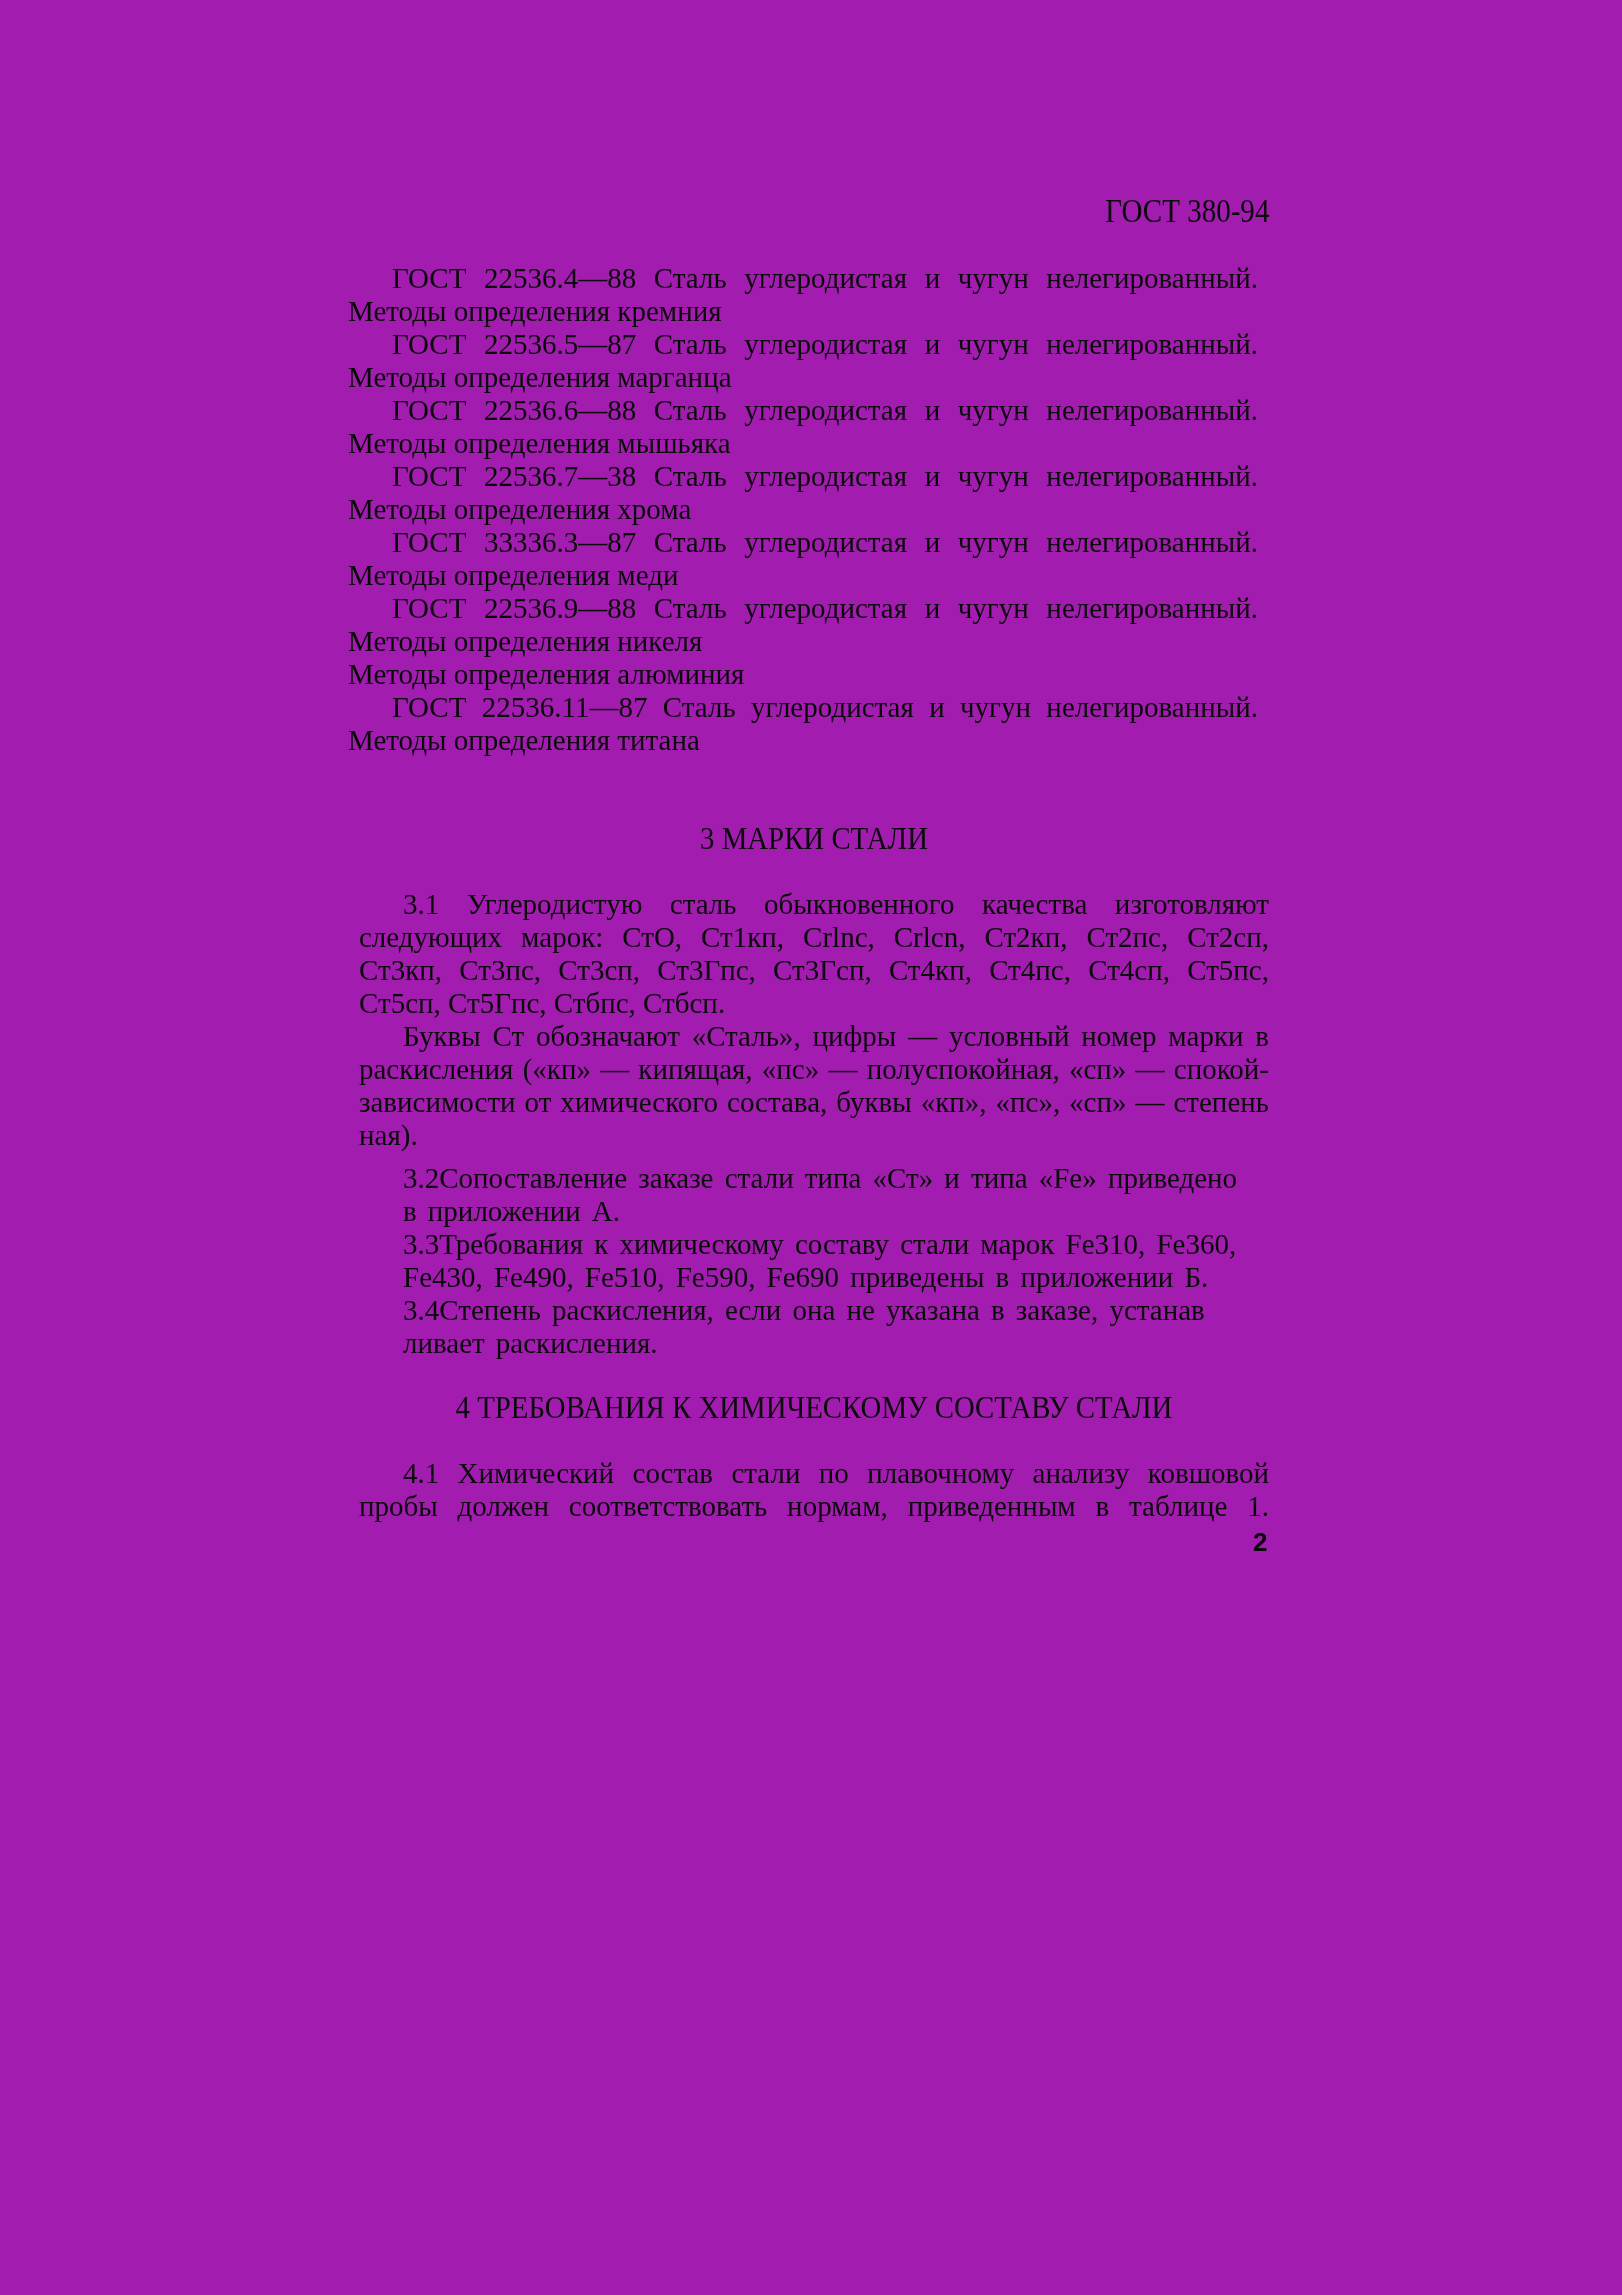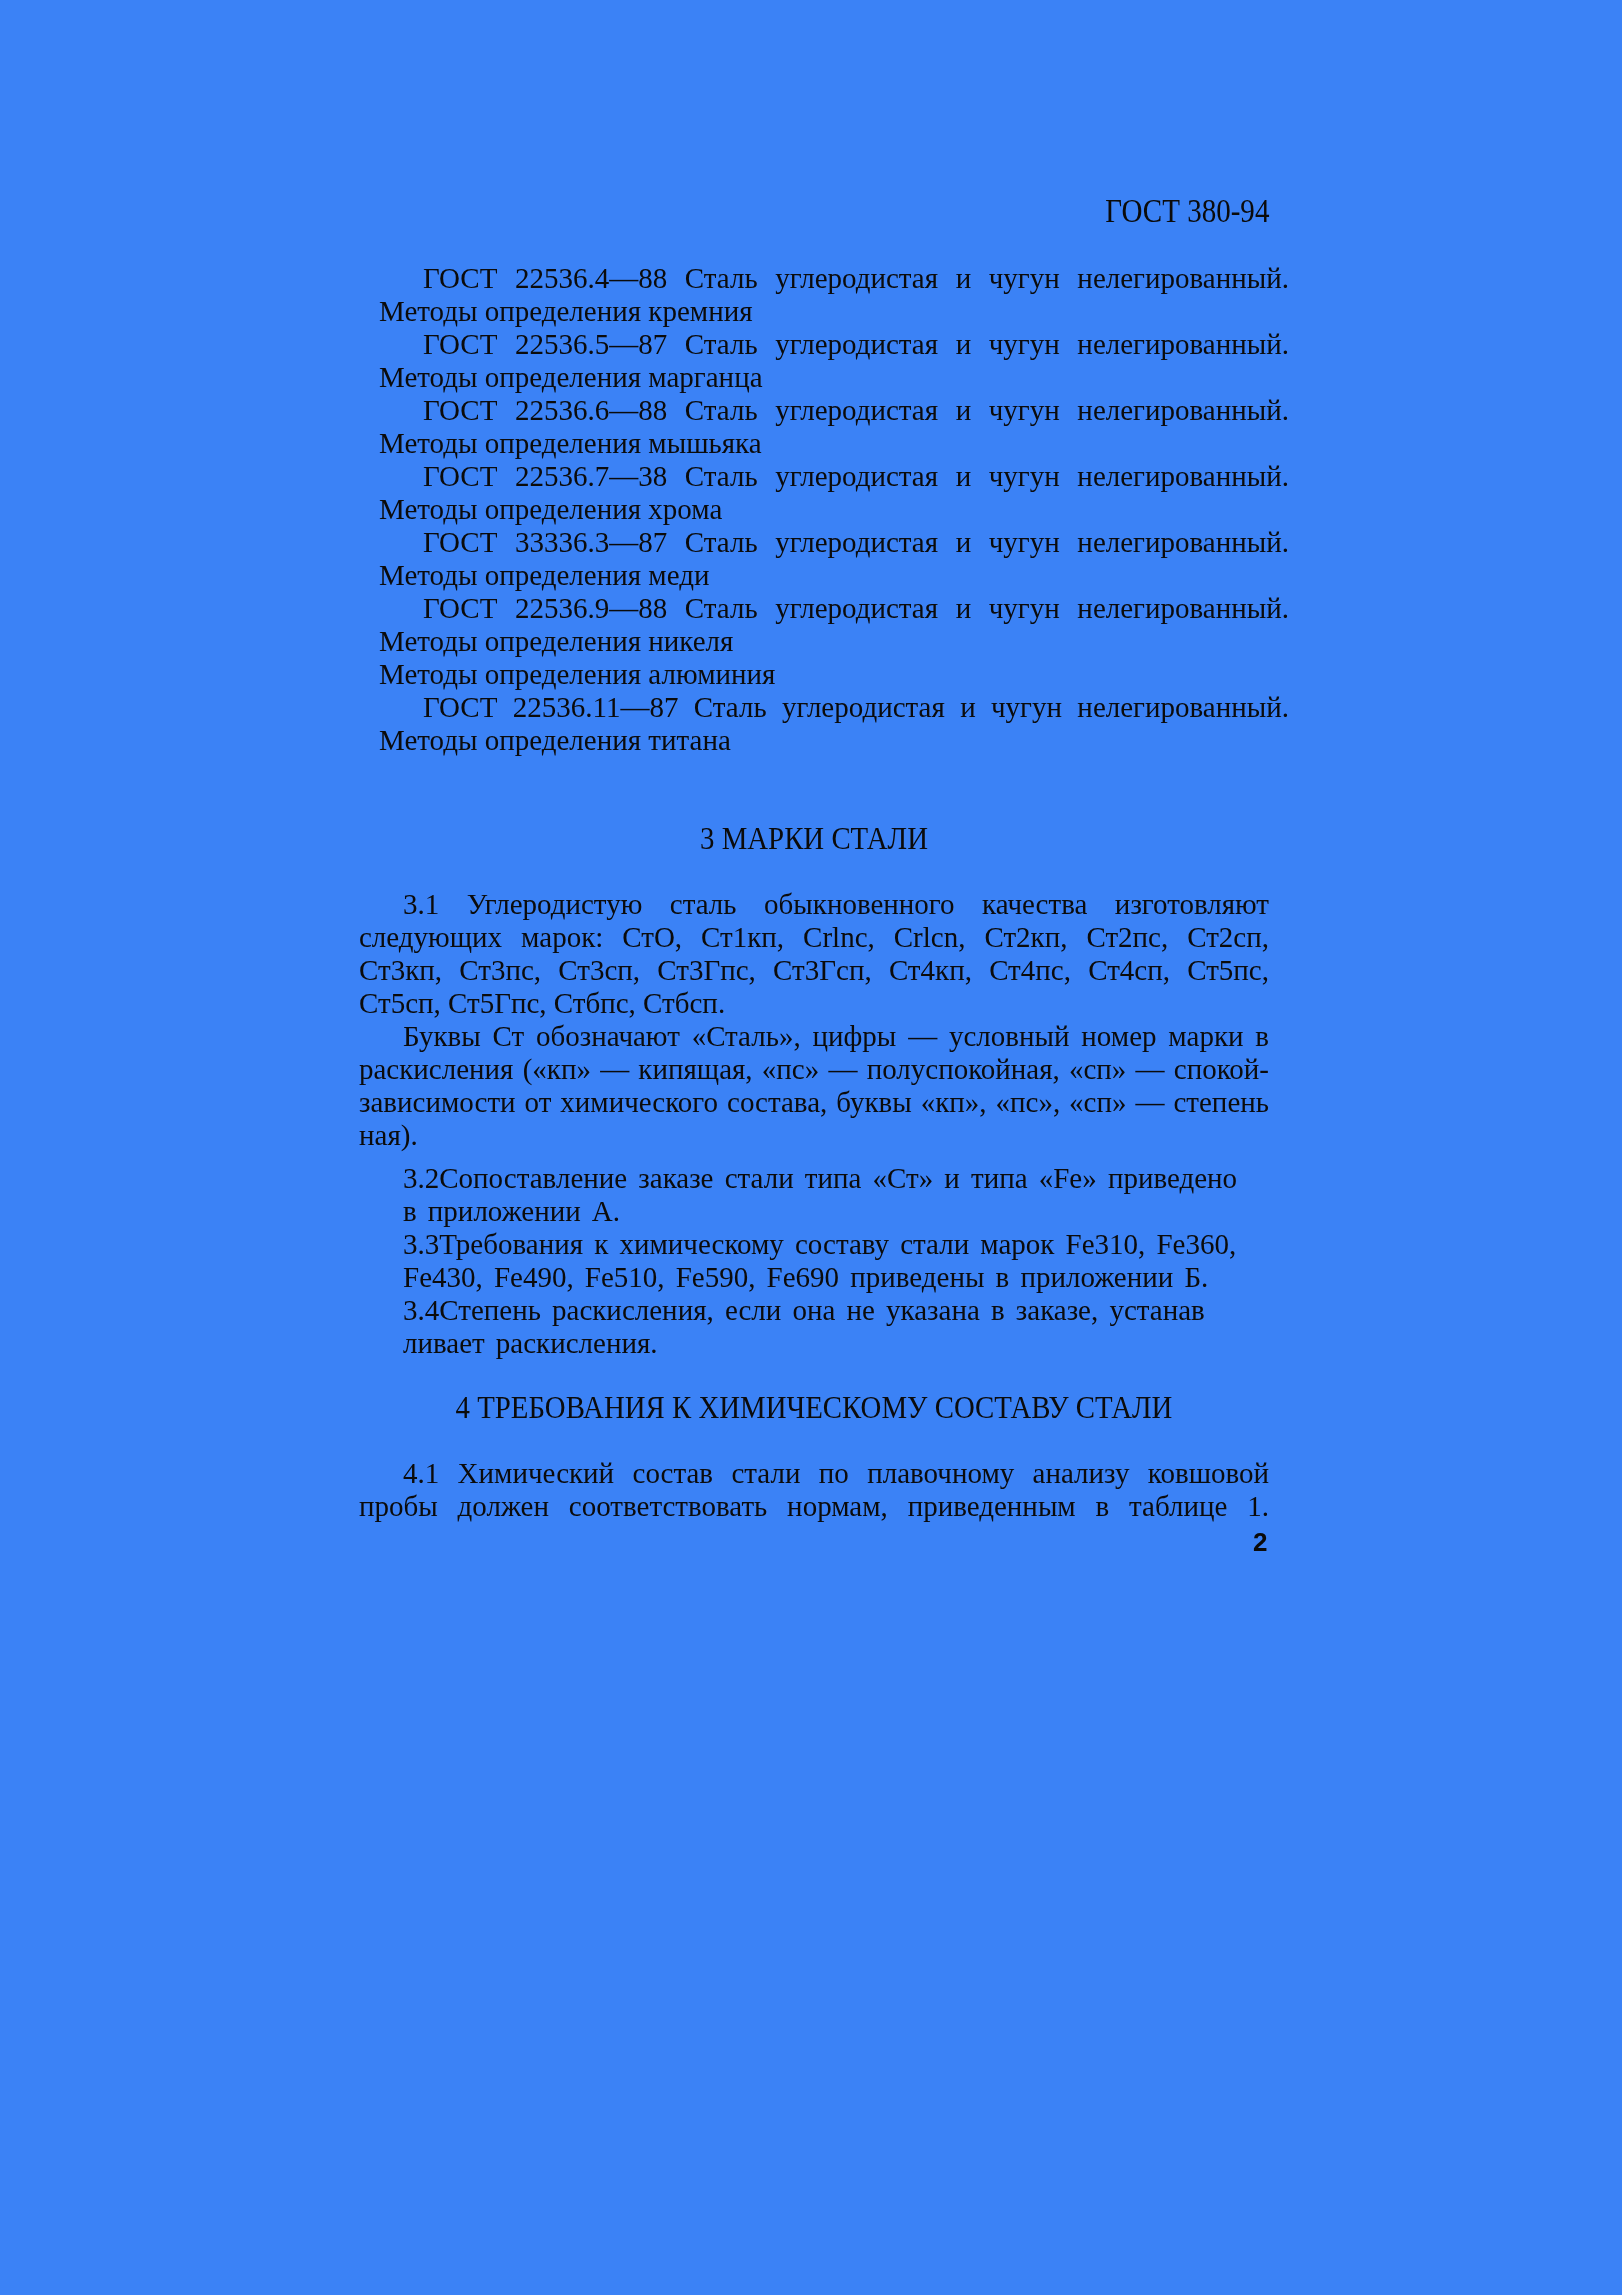--- a/index.html
+++ b/index.html
@@ -5,21 +5,21 @@
 <style>
   html, body {
     margin: 0;
     padding: 0;
     background: #ffffff;
   }
   .page {
     position: relative;
     width: 1622px;
     height: 2295px;
-    background: #3b82f6;
+    background: #a21caf;
     color: #0b0b0b;
     font-family: "Liberation Serif", "DejaVu Serif", serif;
     overflow: hidden;
   }
   
   .doc-code {
     position: absolute;
     top: 195px;
     right: 353px;
     font-size: 33px;
@@ -27,21 +27,21 @@
     white-space: nowrap;
     transform: scaleX(0.88);
     transform-origin: 100% 50%;
   }
   
   .body-block {
     position: absolute;
     font-size: 29px;
     line-height: 33px;
   }
-  .refs  { top: 262px;  left: 379px; width: 910px; }
+  .refs  { top: 262px;  left: 348px; width: 910px; }
   .s31   { top: 888px; left: 359px; width: 910px; }
   .s32   { top: 1162px; left: 403px; width: 866px; word-spacing: 3.9px; }
   .s41   { top: 1457px; left: 359px; width: 910px; }
   .ln {
     height: 33px;
   }
   .ind {
     padding-left: 44px;
   }
   .just {

